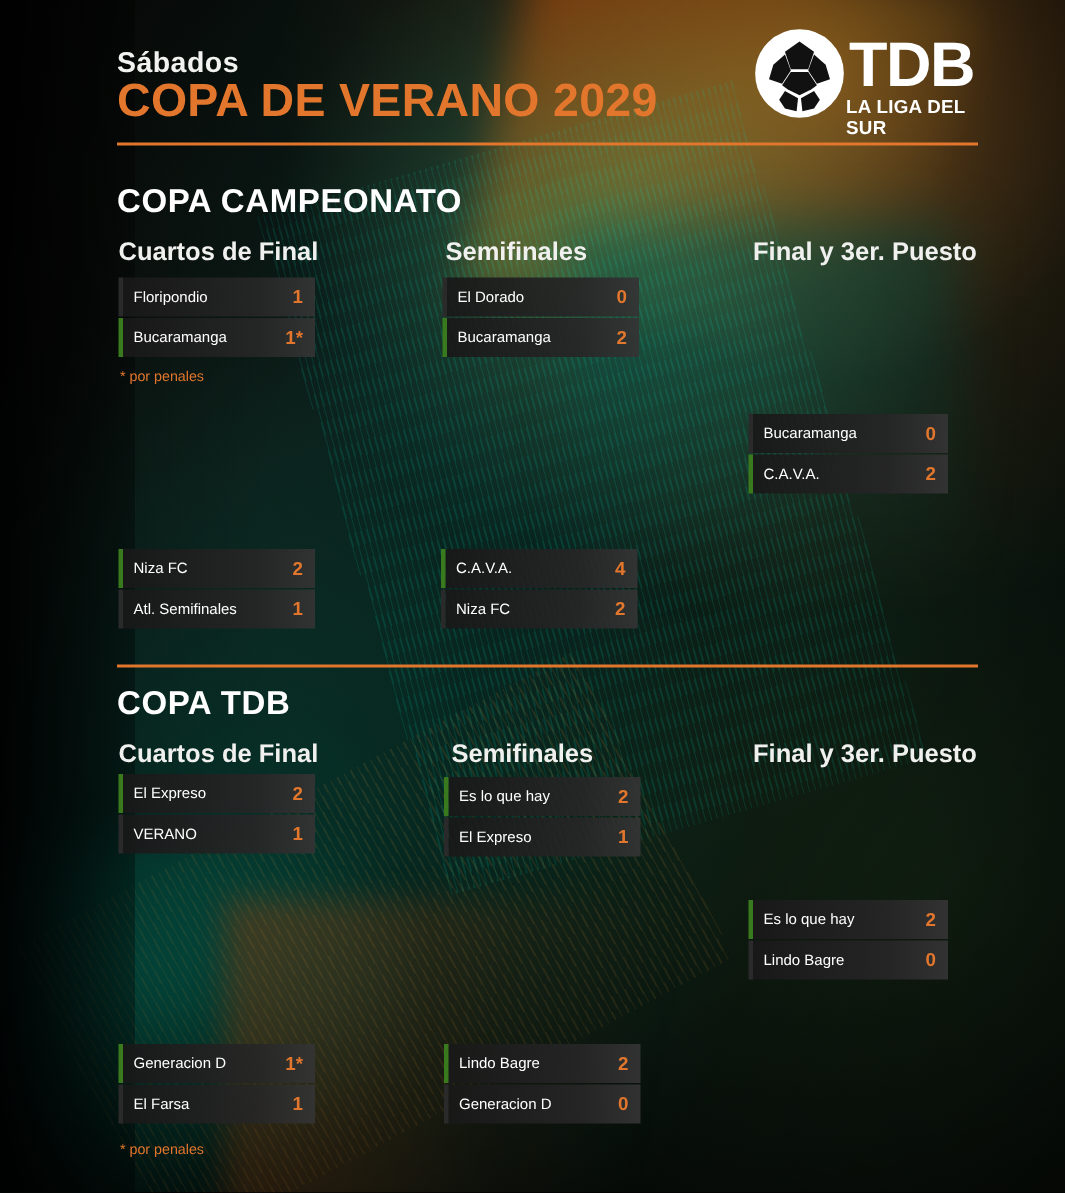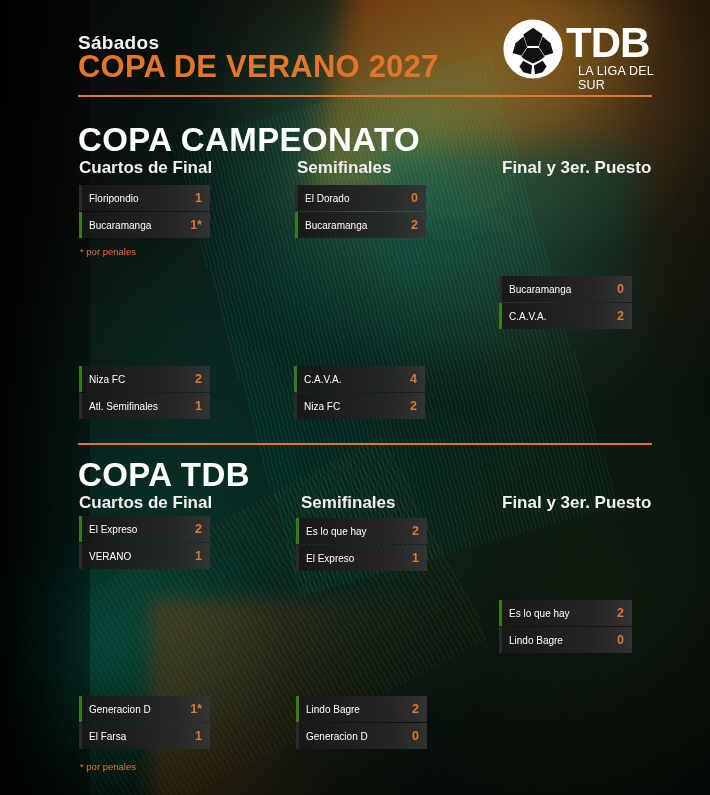--- a/index.html
+++ b/index.html
@@ -153,30 +153,30 @@
     position: absolute;
     left: 64px; top: 6px;
     font-size: 42px;
     font-weight: bold;
     color: #ffffff;
     letter-spacing: -1px;
     line-height: 42px;
   }
   .logo-sub {
     position: absolute;
-    left: 76px; top: 48px;
+    left: 62px; top: 48px;
     font-size: 12.5px;
-    font-weight: normal;
+    font-weight: bold;
     color: #ffffff;
     letter-spacing: 0.2px;
   }
   
   .section-title {
     position: absolute;
-    font-size: 33px;
+    font-size: 22px;
     font-weight: bold;
     color: #ffffff;
     letter-spacing: 0.4px;
   }
   .round-label {
     position: absolute;
     font-size: 17px;
     font-weight: bold;
     color: #f0f0ee;
   }
@@ -249,21 +249,21 @@
     <div class="bg-blob-d"></div>
     <div class="bg-streaks"></div>
     <div class="bg-streaks2"></div>
     <div class="bg-vign"></div>
     <div class="bg-dark-left"></div>
   </div>
 
   <div class="content">
 
     <div class="kicker">Sábados</div>
-    <div class="maintitle">COPA DE VERANO 2027</div>
+    <div class="maintitle">COPA DE VERANO 2029</div>
     <div class="title-rule"></div>
 
     <div class="logo">
       <svg class="logo-ball" viewBox="0 0 64 64">
         <circle cx="32" cy="32" r="29" fill="#ffffff"></circle>
         <g fill="#111111">
           <polygon points="32,10 42,17 38,29 26,29 22,17"></polygon>
           <polygon points="14,26 22,19 26,30 20,39 11,36"></polygon>
           <polygon points="50,26 42,19 38,30 44,39 53,36"></polygon>
           <polygon points="24,43 20,40 26,31 38,31 44,40 40,43 32,47"></polygon>

